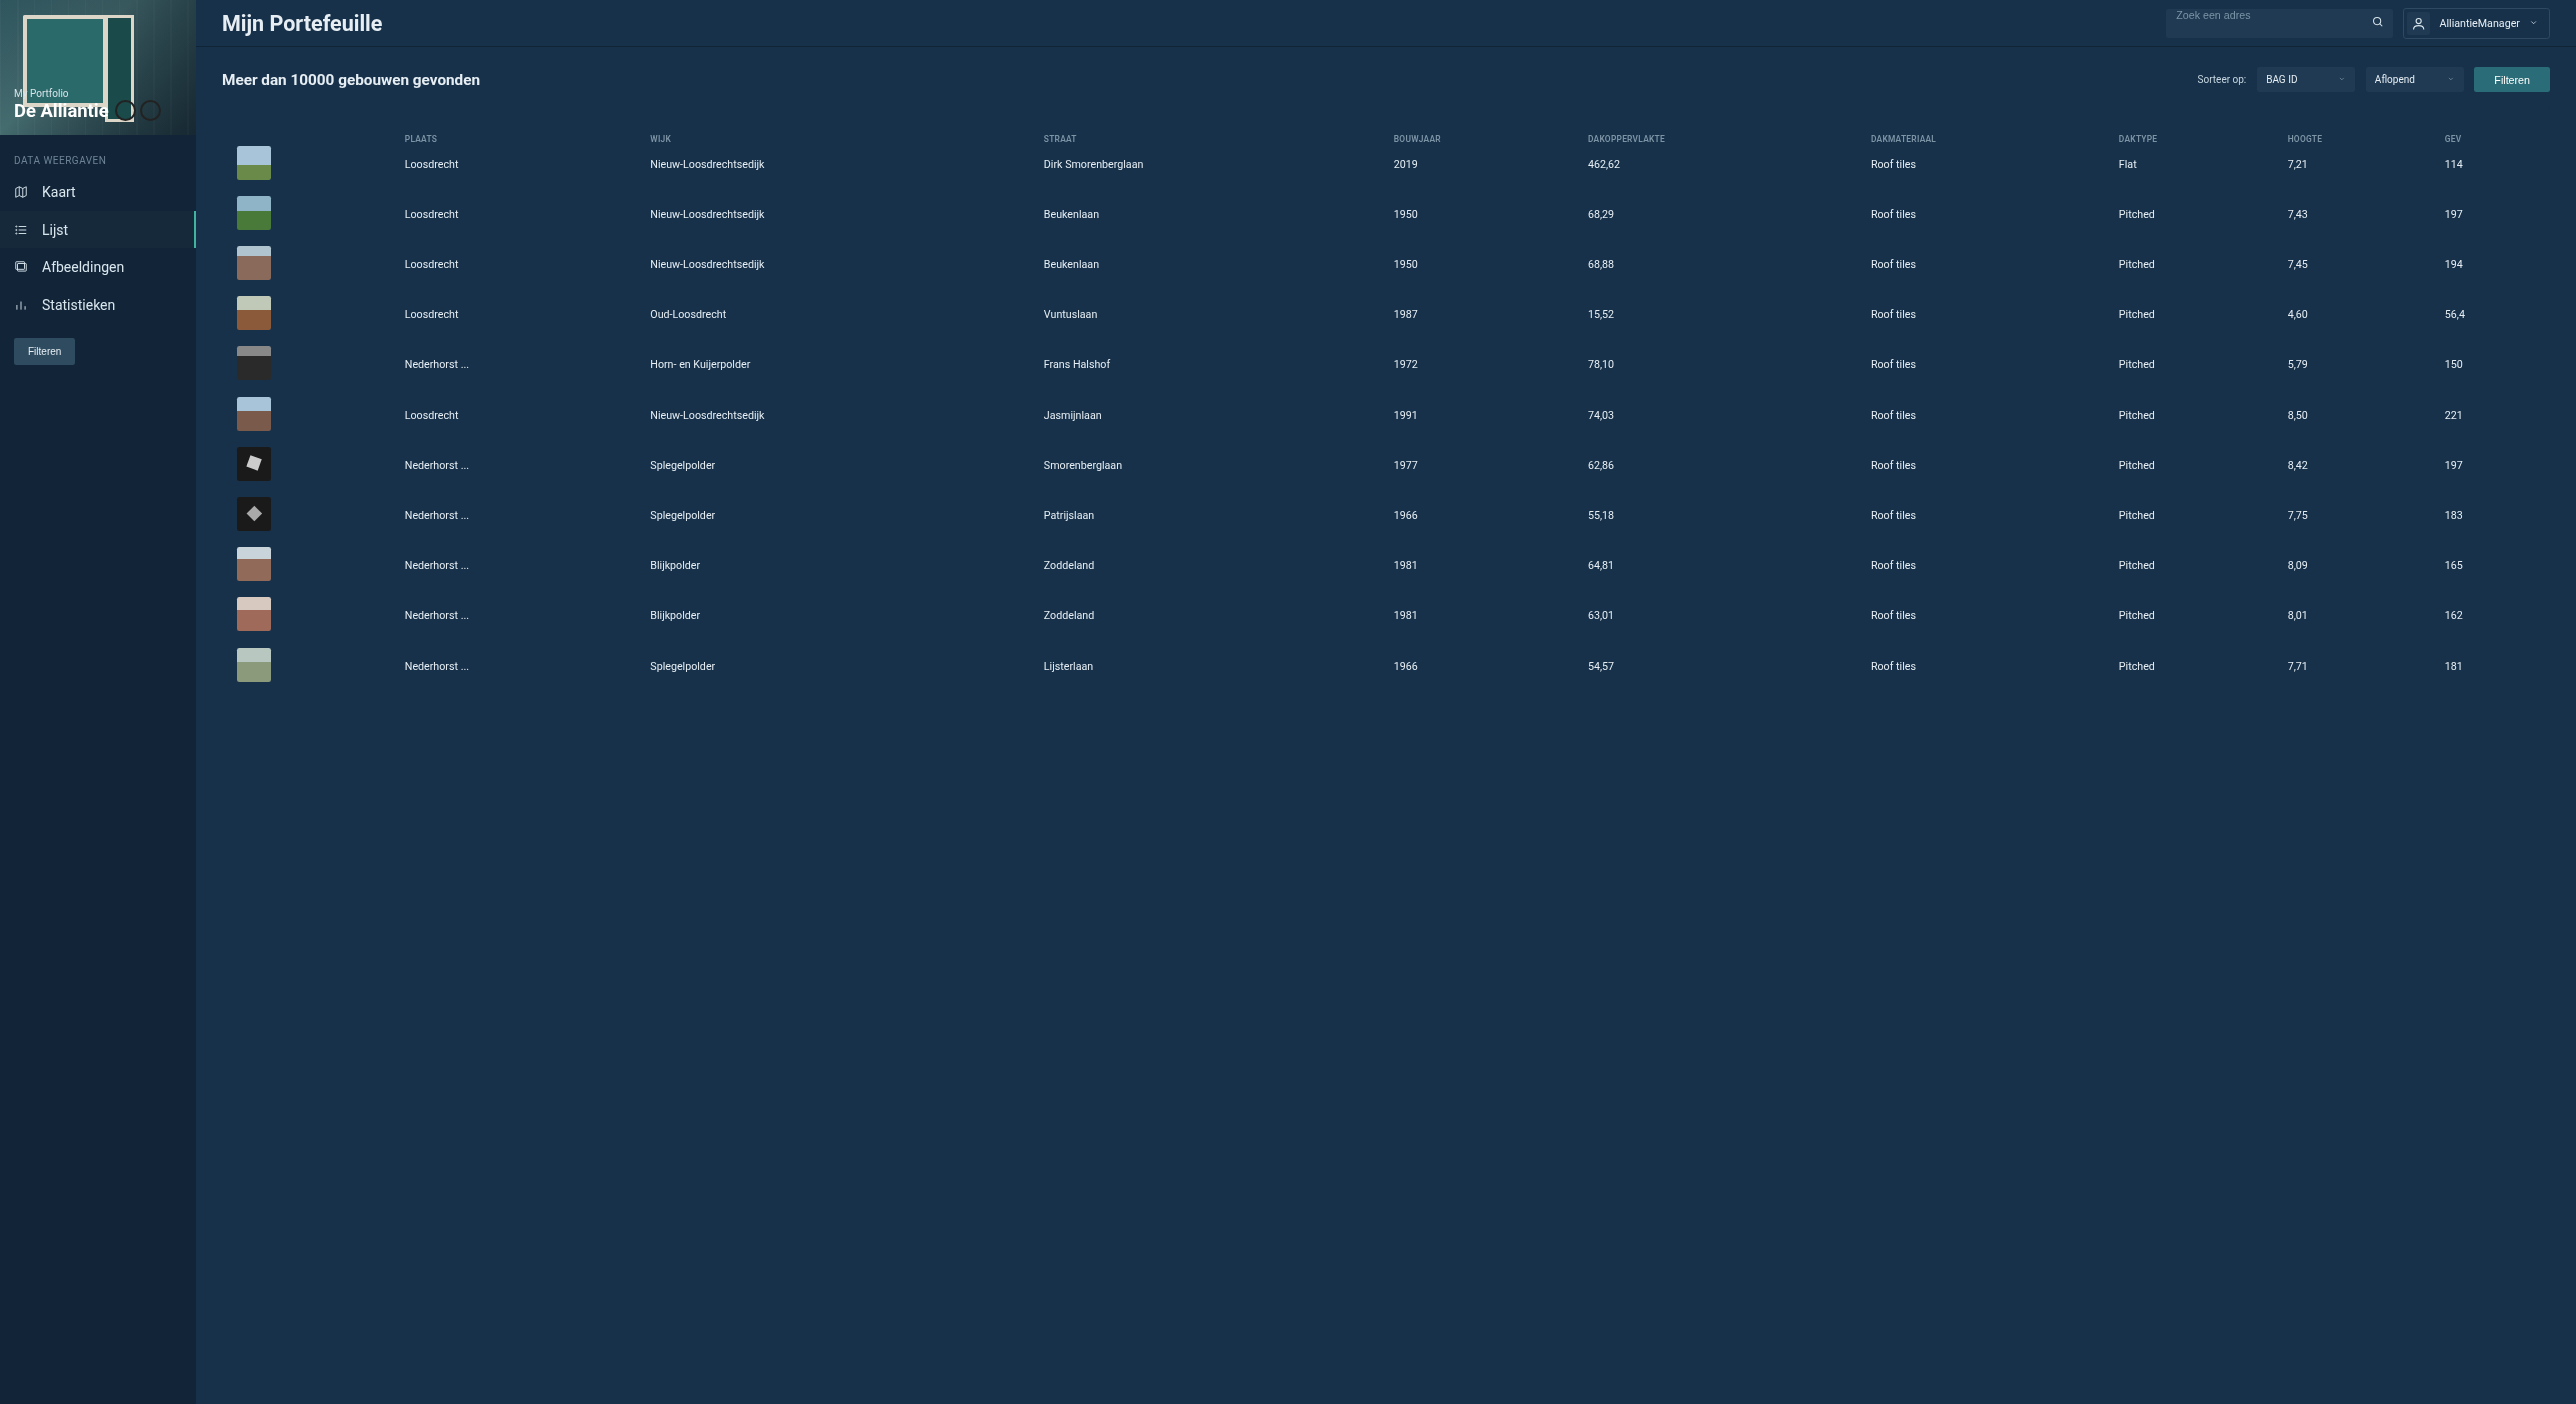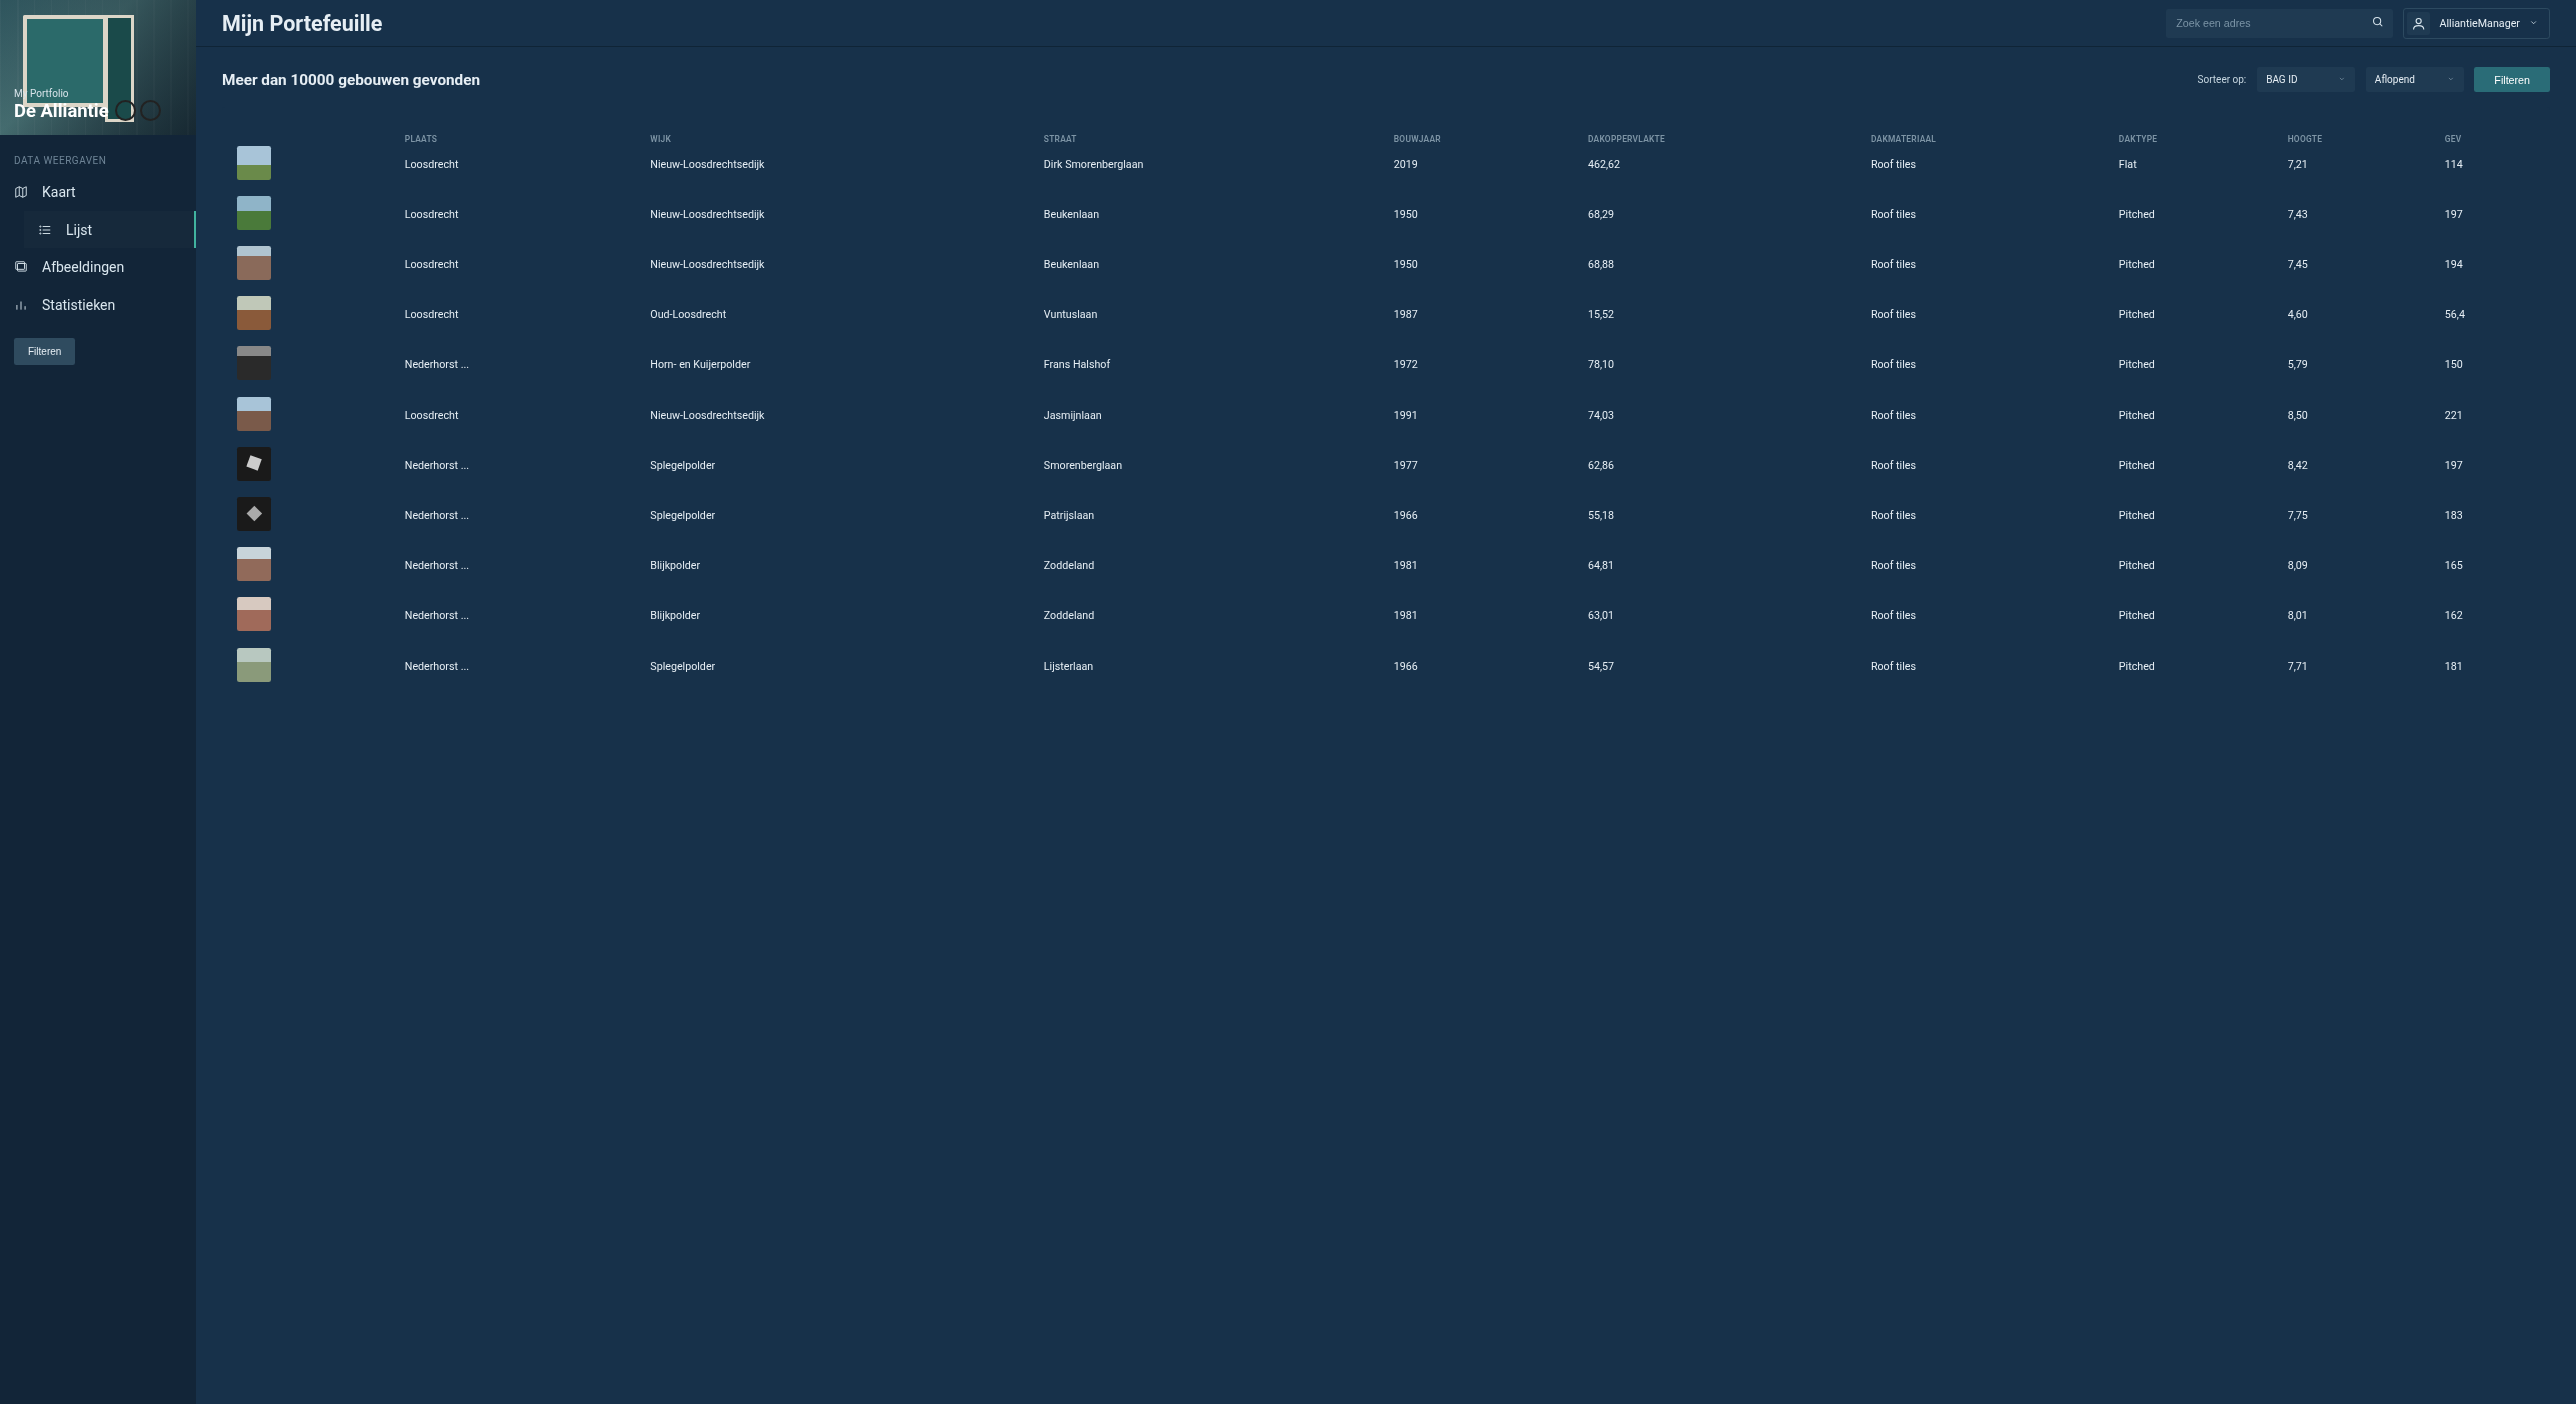--- a/index.html
+++ b/index.html
@@ -18,31 +18,31 @@
 .sidebar-hero .bike { position:absolute; left:115px; bottom:14px; width:46px; height:31px; }
 .sidebar-hero .bike::before, .sidebar-hero .bike::after { content:''; position:absolute; bottom:0; width:17px; height:17px; border:2.3px solid #222; border-radius:50%; }
 .sidebar-hero .bike::before { left:0; }
 .sidebar-hero .bike::after { right:0; }
 .sidebar-hero-text { position:absolute; left:14px; bottom:14px; z-index:2; }
 .sidebar-hero-text .sub { font-size:10px; color:#d8e4ea; margin-bottom:1.5px; }
 .sidebar-hero-text .main { font-size:18.4px; font-weight:700; color:#fff; }
 
 .sidebar-section-label { padding:20px 14px 7.7px; font-size:10px; letter-spacing:0.05em; color:#6e8496; }
 .nav-item { display:flex; align-items:center; gap:14px; padding:10.7px 14px; font-size:14px; color:#d9e6ee; cursor:pointer; position:relative; }
-.nav-item.active { background: rgba(255,255,255,0.02); margin-left: 24px; }
+.nav-item.active { background: rgba(255,255,255,0.02); }
 .nav-item.active::after { content:''; position:absolute; right:0; top:0; bottom:0; width:2.3px; background:#41b39f; }
 .nav-icon { width:14px; height:14px; display:inline-flex; align-items:center; justify-content:center; }
 .nav-icon svg { width:14px; height:14px; stroke:#d9e6ee; fill:none; stroke-width:1.6; }
 .sidebar-filter-btn { margin:15.3px 14px; padding:7.7px 14px; background:#2f4b5f; border:none; color:#e6eef4; font-size:10px; border-radius:2.3px; cursor:pointer; width:fit-content; }
 
 
 .main { flex:1; display:flex; flex-direction:column; overflow:hidden; }
 .topbar { display:flex; align-items:center; padding:7.7px 26px; border-bottom:0.8px solid #0f2436; gap:10.7px; }
 .page-title { font-size:21.5px; font-weight:700; flex:1; }
-.search-wrap { display:flex; align-items:center; background:#1f3a52; border-radius:2.3px; width:227px; height:29px; }
+.search-wrap { display:flex; align-items:flex-start; background:#1f3a52; border-radius:2.3px; width:227px; height:29px; }
 .search-input { flex:1; background:transparent; border:none; outline:none; color:#e6eef4; padding:0 10.7px; font-size:10.7px; }
 .search-input::placeholder { color:#7b94a6; }
 .search-btn { width:29px; height:29px; display:flex; align-items:center; justify-content:center; background:transparent; border:none; cursor:pointer; }
 .search-btn svg { width:12.3px; height:12.3px; stroke:#d9e6ee; fill:none; stroke-width:2; }
 .user-chip { display:flex; align-items:center; gap:9.2px; padding:3.1px 10.7px 3.1px 3.1px; border:0.8px solid #2d4a60; border-radius:3.1px; height:31px; cursor:pointer; }
 .user-chip .avatar { width:23px; height:23px; border-radius:2.3px; background:#1f3a52; display:flex; align-items:center; justify-content:center; }
 .user-chip .avatar svg { width:15.3px; height:15.3px; stroke:#d9e6ee; fill:none; stroke-width:1.8; }
 .user-chip .name { font-size:10.7px; }
 .user-chip .chev svg { width:9.2px; height:9.2px; stroke:#d9e6ee; fill:none; stroke-width:2; }
 

